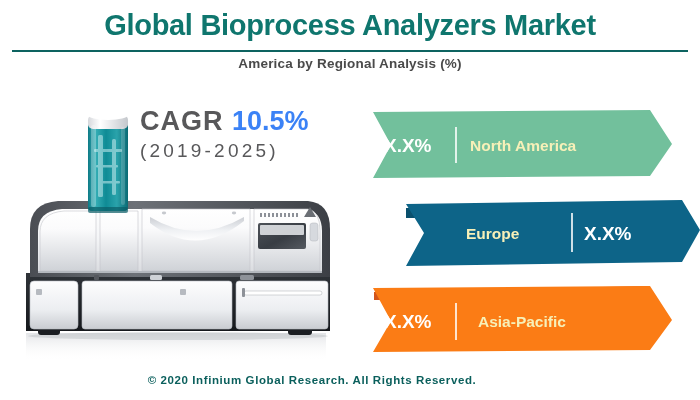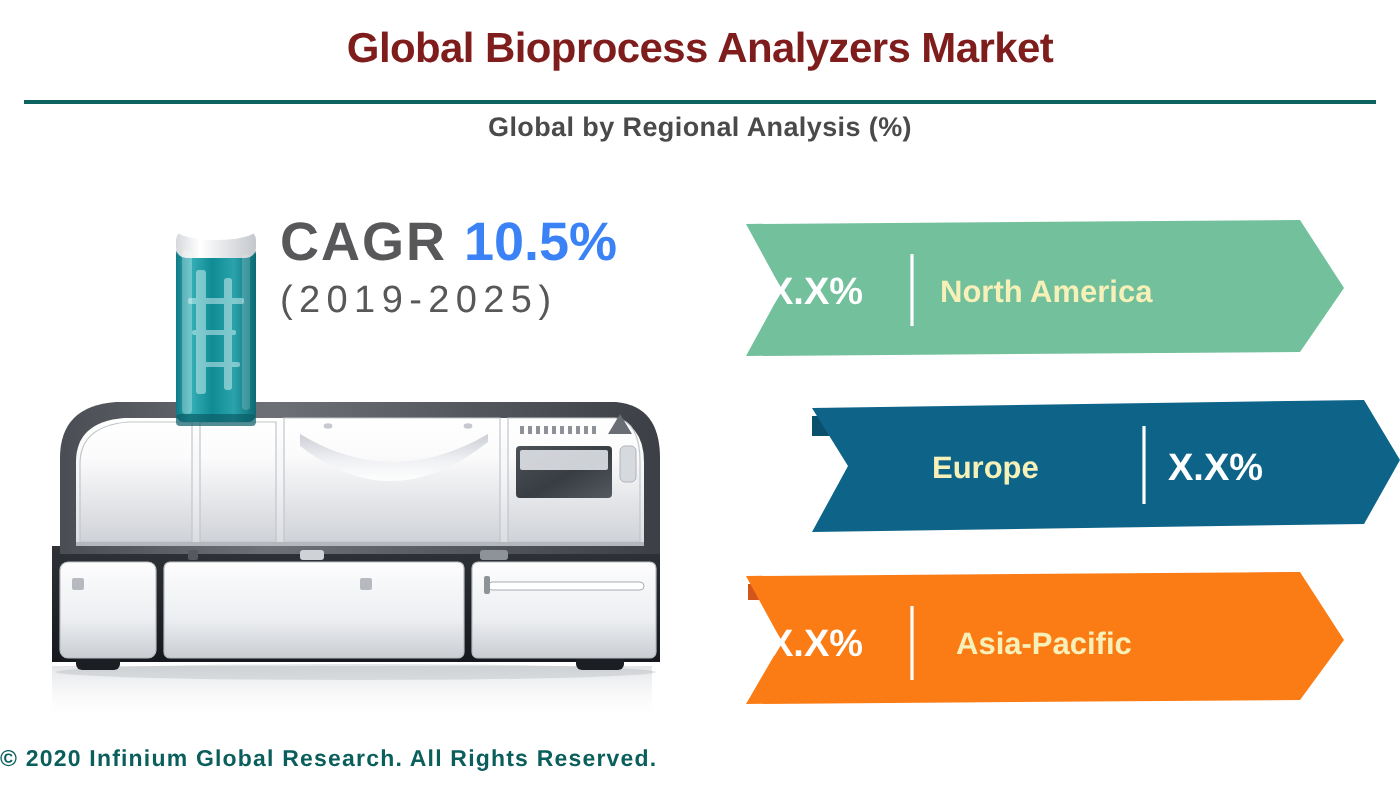--- a/index.html
+++ b/index.html
@@ -10,21 +10,21 @@
     position:relative;
     overflow:hidden;
   }
 
   
   #header {
     position:absolute; left:0; top:0; width:700px; height:72px;
     text-align:center;
   }
   #page-title {
-    font-size:21px; font-weight:bold; color:#7f1d1d;
+    font-size:29px; font-weight:bold; color:#0f766e;
     letter-spacing:-0.3px; line-height:44px; padding-top:3px;
     white-space:nowrap;
   }
   #title-rule {
     position:absolute; left:12px; top:50px; width:676px; height:2px;
     background:#0d6360;
   }
   #subtitle {
     position:absolute; left:0; top:56px; width:700px;
     font-size:13.5px; font-weight:bold; color:#4a4a4a;
@@ -42,31 +42,31 @@
 
   
   #instrument { position:absolute; left:8px; top:95px; width:360px; height:270px; }
 
   
   #banners { position:absolute; left:360px; top:100px; width:340px; height:262px; }
   .banner-label { fill:#f7f0b8; font-family:"Liberation Sans", sans-serif; font-size:15.5px; font-weight:bold; }
   .banner-pct   { fill:#ffffff; font-family:"Liberation Sans", sans-serif; font-size:19px; font-weight:bold; }
   #footer {
     position:absolute; left:0; top:374px; width:624px;
-    text-align:left; font-size:11.5px; font-weight:bold;
+    text-align:center; font-size:11.5px; font-weight:bold;
     color:#0a5f5c; letter-spacing:0.6px;
   }
 </style>
 </head>
 <body>
 
 <div id="header">
   <div id="page-title">Global Bioprocess Analyzers Market</div>
   <div id="title-rule"></div>
-  <div id="subtitle">Global by Regional Analysis (%)</div>
+  <div id="subtitle">America by Regional Analysis (%)</div>
 </div>
 
 <div id="cagr-block">
   <div id="cagr-line"><span>CAGR </span><span id="cagr-value">10.5%</span></div>
   <div id="cagr-years">(2019-2025)</div>
 </div>
 
 <svg id="instrument" viewBox="0 0 360 270">
   <defs>
     <linearGradient id="gBodyTop" x1="0" y1="0" x2="0" y2="1">

